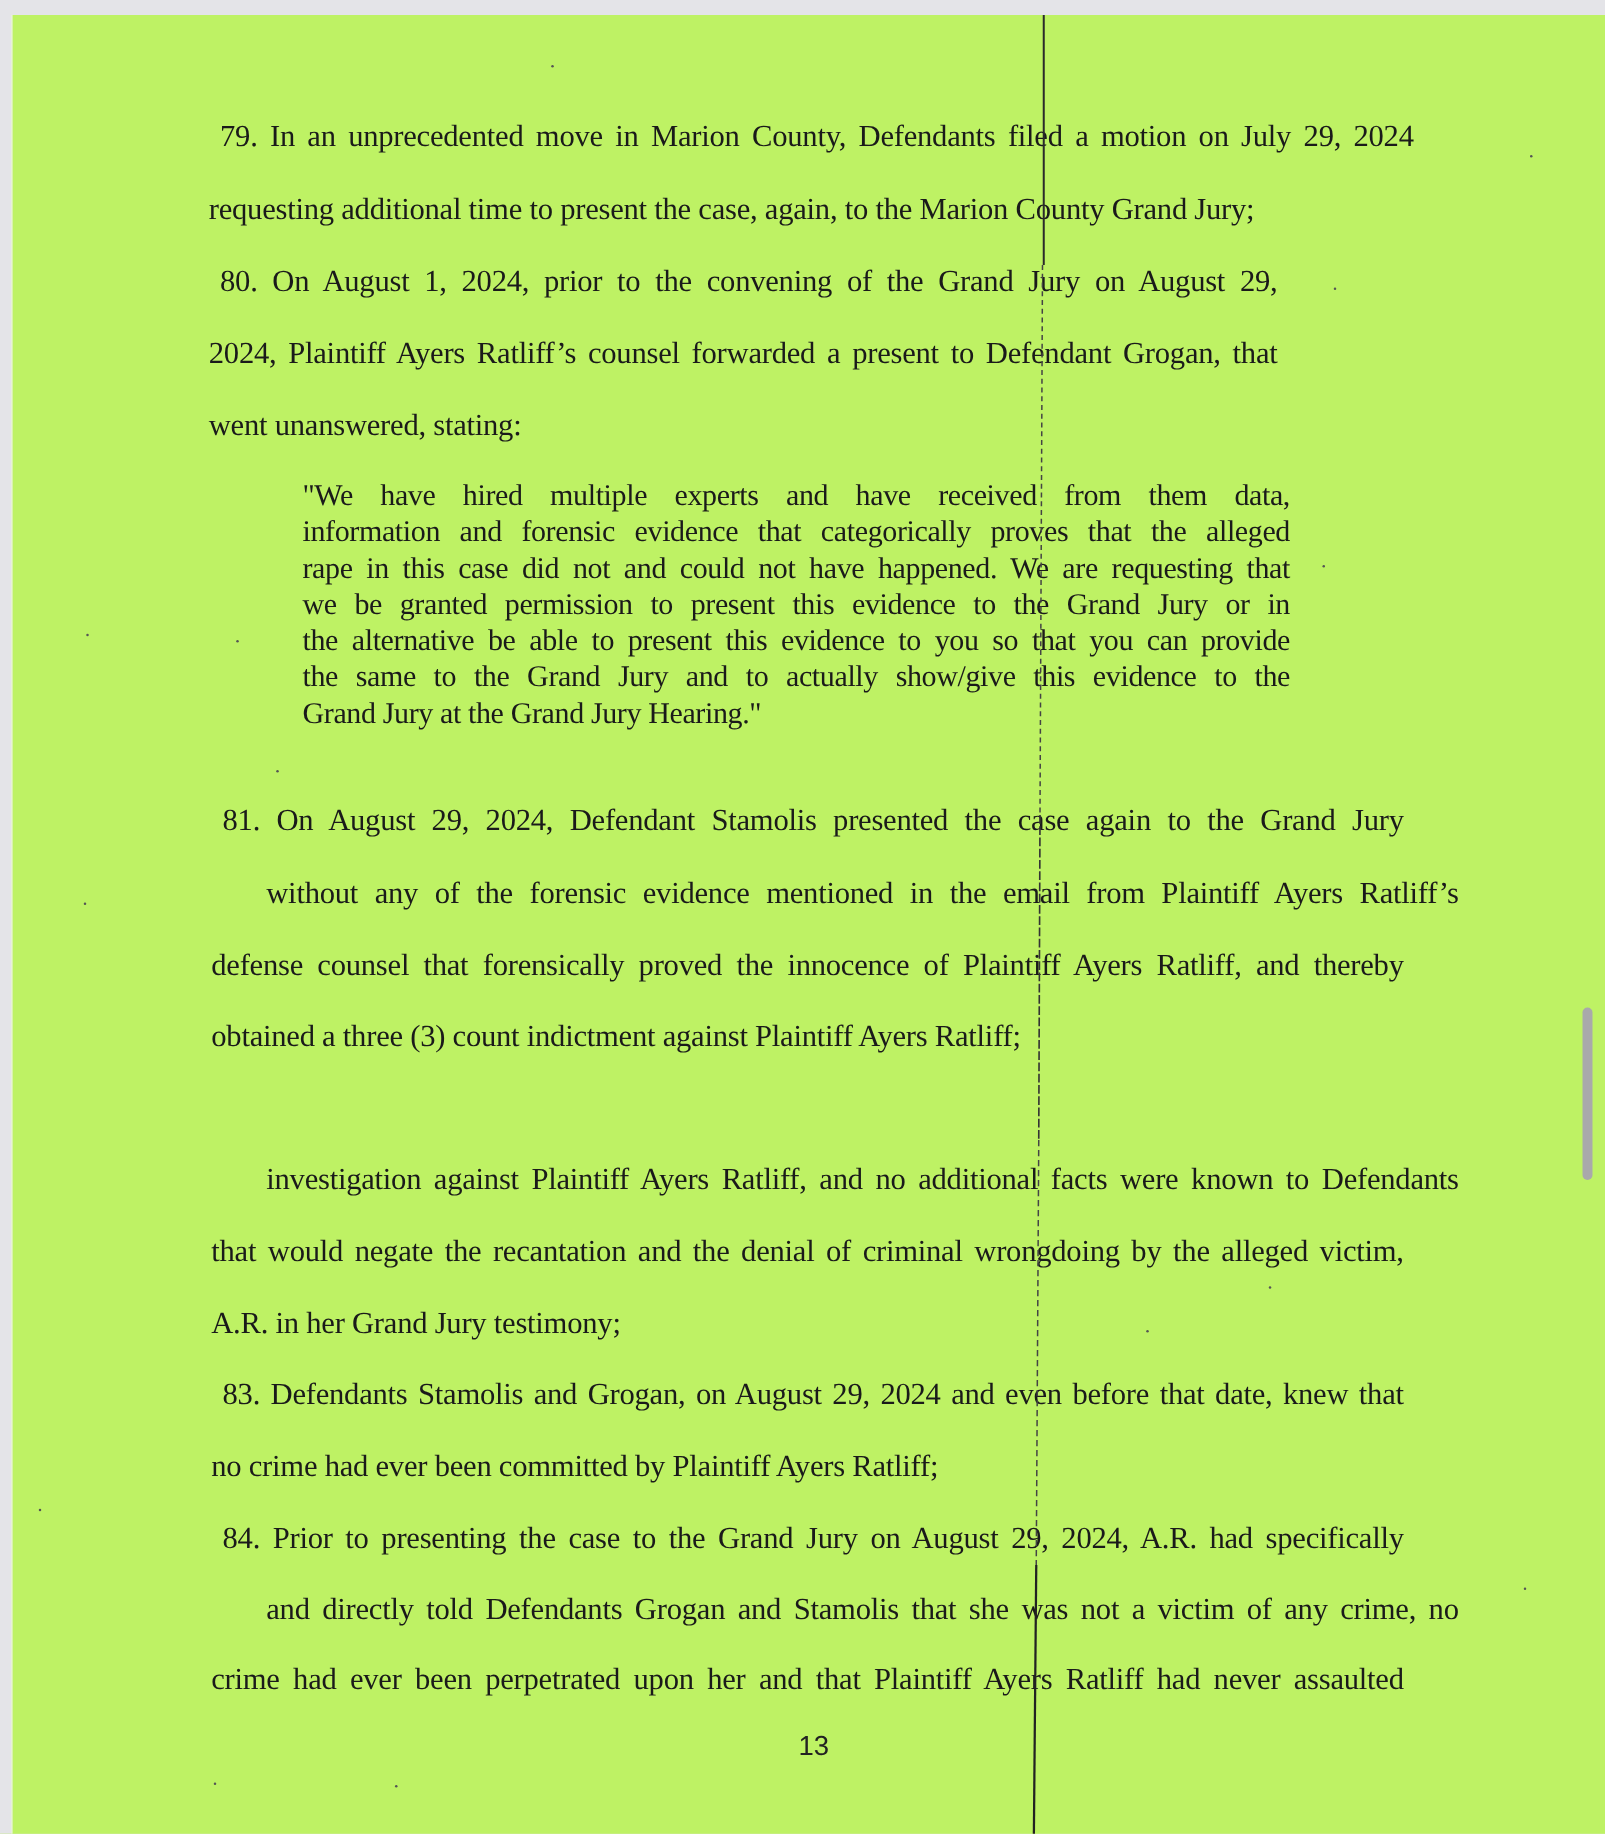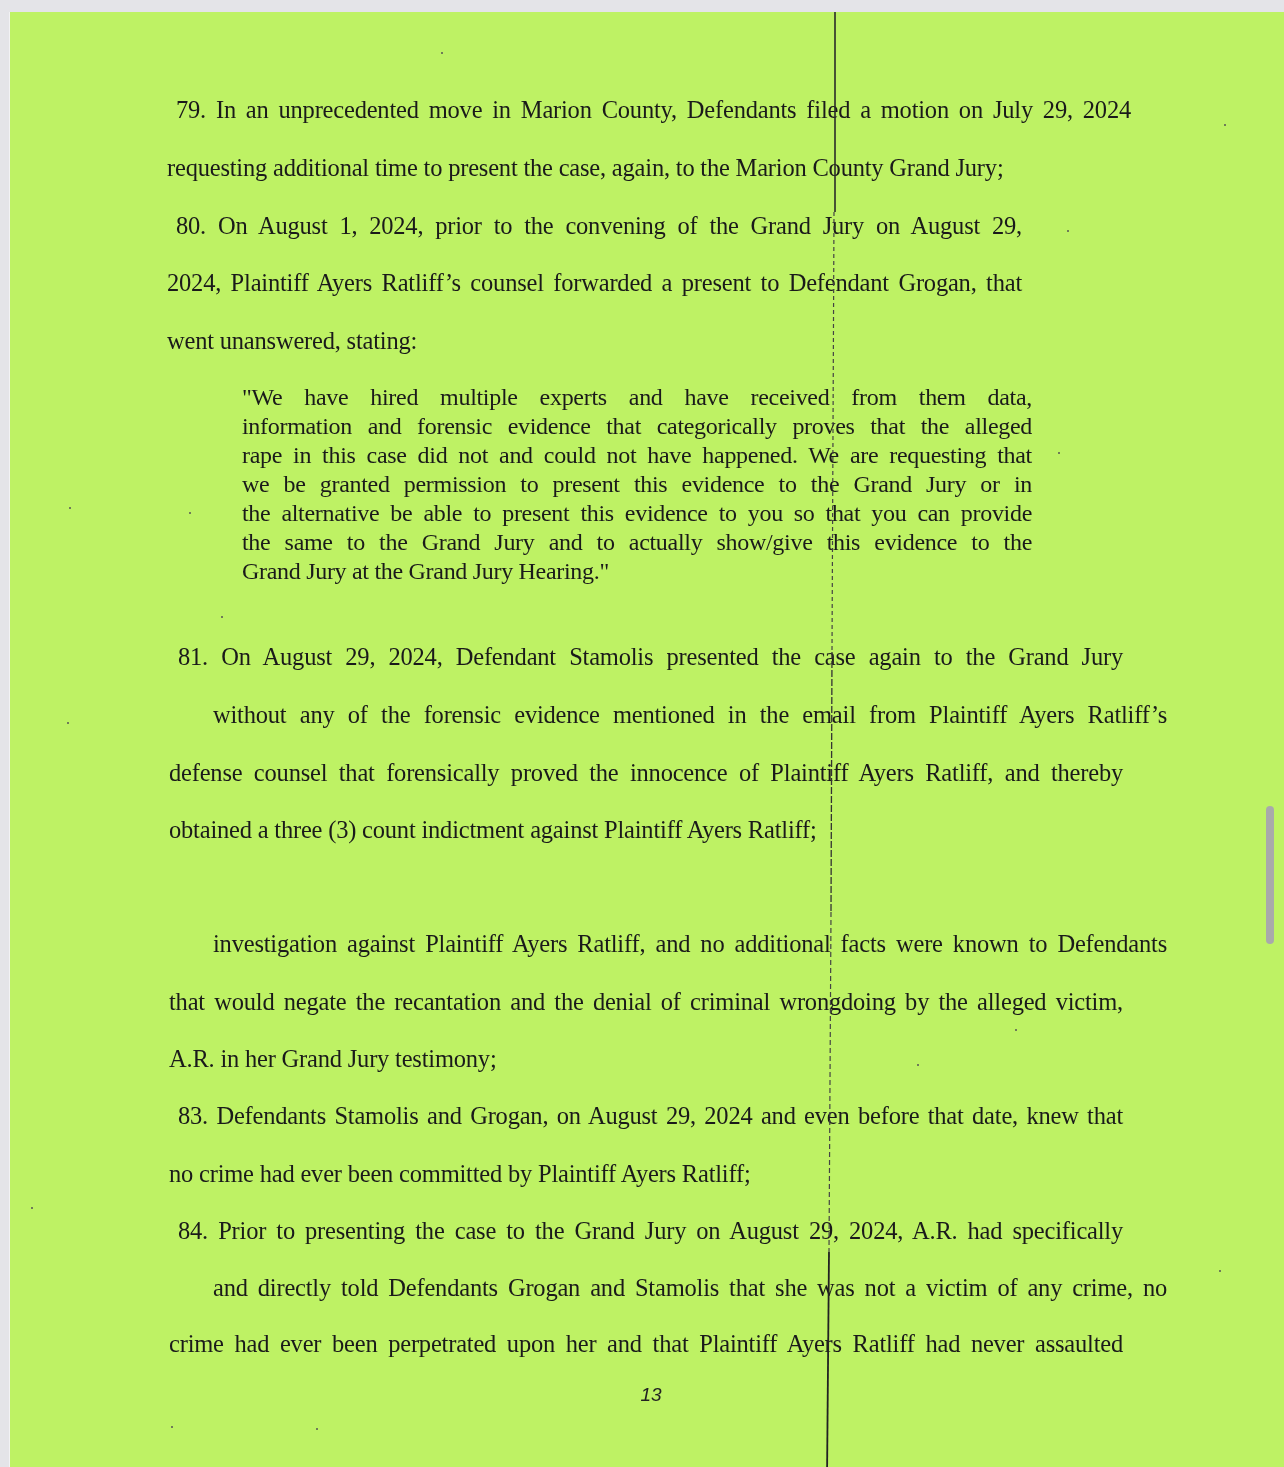--- a/index.html
+++ b/index.html
@@ -52,23 +52,22 @@
     .quote-line.last {
       text-align-last: left;
     }
     .page-number {
       position: absolute;
       left: 622px;
       top: 1372px;
       width: 40px;
       text-align: center;
       font-family: "Liberation Sans", "DejaVu Sans", sans-serif;
-      font-size: 19px;
+      font-size: 22px;
       color: #222;
-      font-style: italic;
     }
     .fold-line {
       position: absolute;
       left: 0;
       top: 0;
       width: 1266px;
       height: 1467px;
       pointer-events: none;
     }
     .scrollbar {

